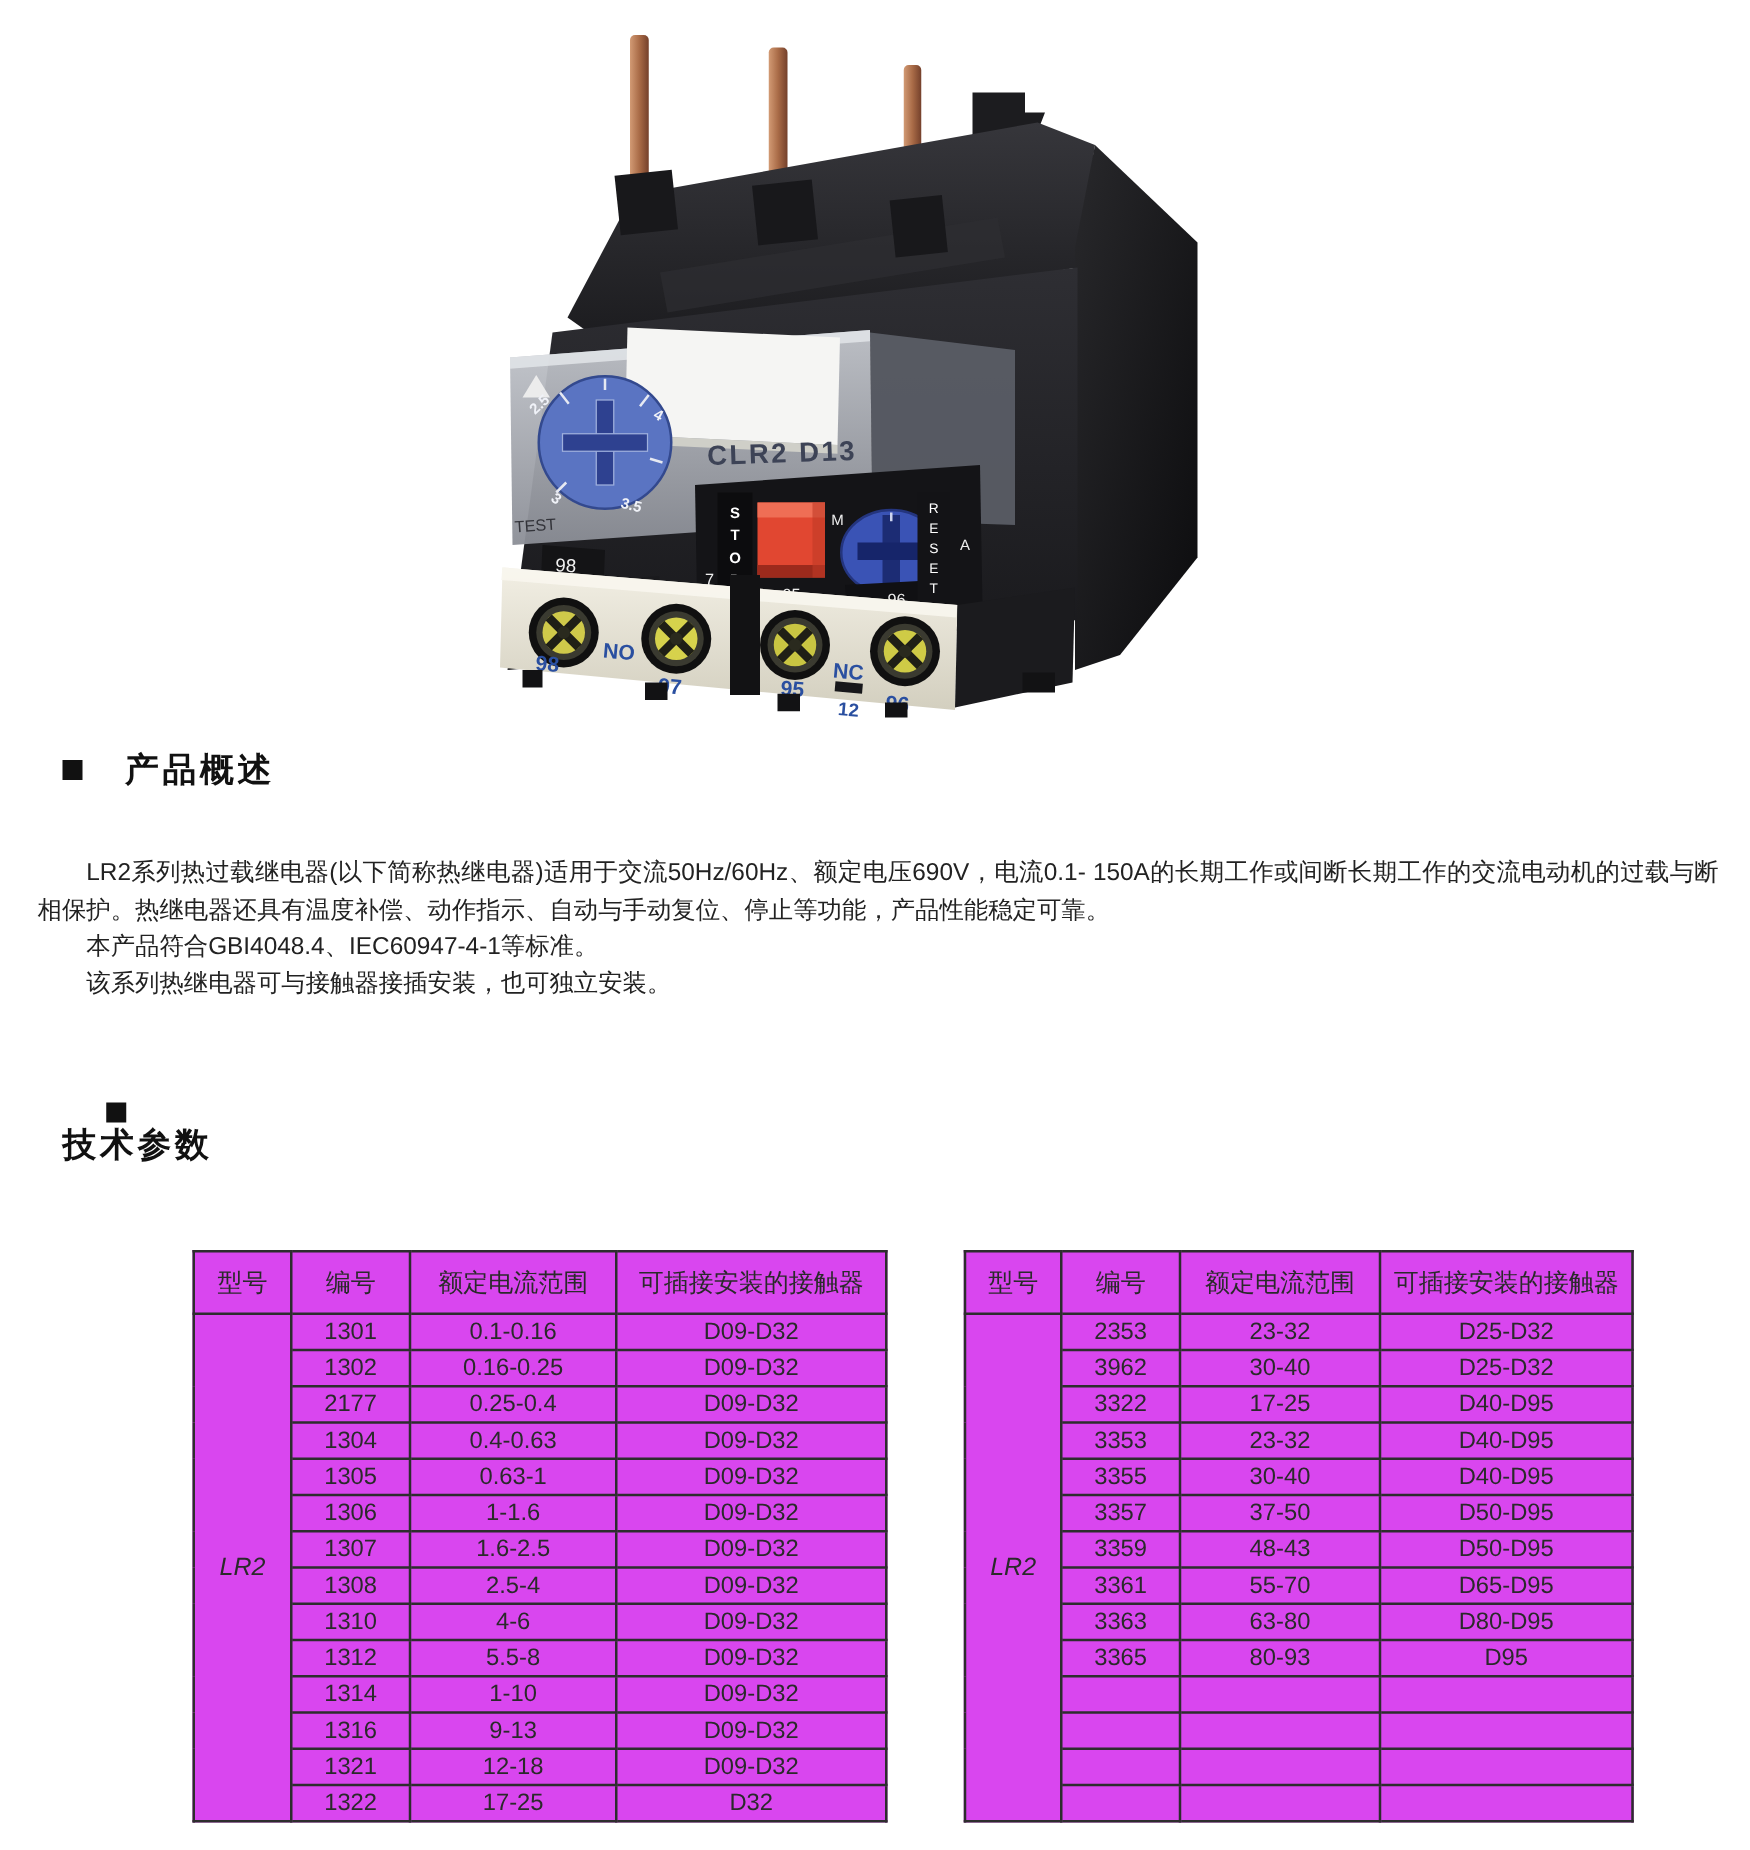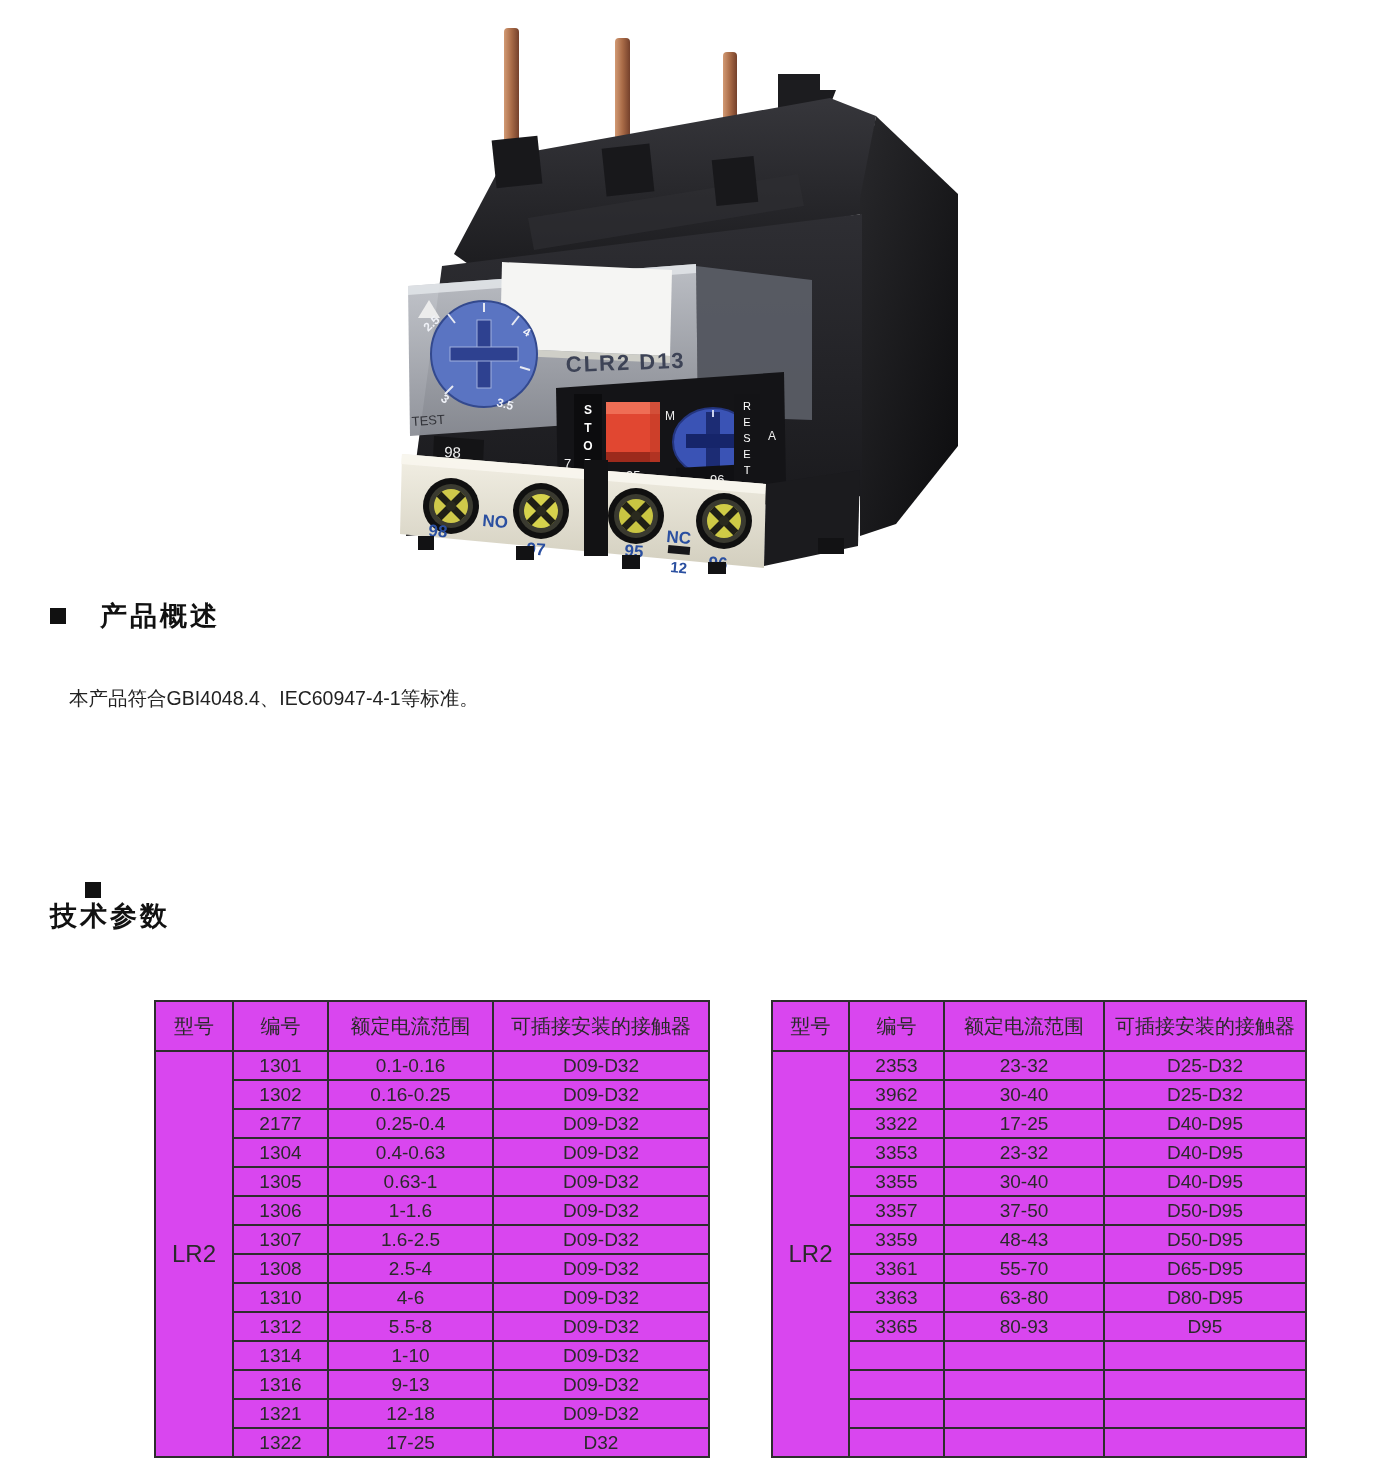--- a/index.html
+++ b/index.html
@@ -24,21 +24,21 @@
     font-size:19.5px; line-height:29.5px; text-align:justify; color:#222;
   }
   .paragraphs p { margin:0; text-indent:2em; }
 
   table { border-collapse:collapse; position:absolute; top:1000px; table-layout:fixed; background:#d946ef;margin-left:36px; }
   #table-left  { left:118px; width:554px; }
   #table-right { left:735px; width:534px; }
   th, td { border:2px solid #2d2d2d; text-align:center; padding:0; font-weight:normal; color:#2a2a2a; }
   th { height:48px; font-size:20px; }
   td { height:27px; font-size:19px; }
-  td.model-cell { font-size:24px; vertical-align:middle; }
+  td.model-cell { font-size:20px; vertical-align:middle;font-style:italic; }
 
   svg text { user-select:none; }
 </style>
 </head>
 <body>
 
 <div class="figure">
 <svg viewBox="0 0 568 565" width="568" height="565">
   <defs>
     <linearGradient id="copper" x1="0" y1="0" x2="1" y2="0">
@@ -197,21 +197,23 @@
   <rect x="420" y="516" width="26" height="16" fill="#121214"></rect>
 </svg>
 </div>
 
 <div class="section-header" id="overview-header">
   <div class="bullet"></div>
   <h2>产品概述</h2>
 </div>
 
 <div class="paragraphs">
+  <p>LR2系列热过载继电器(以下简称热继电器)适用于交流50Hz/60Hz、额定电压690V，电流0.1- 150A的长期工作或间断长期工作的交流电动机的过载与断相保护。热继电器还具有温度补偿、动作指示、自动与手动复位、停止等功能，产品性能稳定可靠。</p>
   <p>本产品符合GBI4048.4、IEC60947-4-1等标准。</p>
+  <p>该系列热继电器可与接触器接插安装，也可独立安装。</p>
 </div>
 
 <div class="section-header" id="specs-header">
   <div class="bullet"></div>
   <h2>技术参数</h2>
 </div>
 
 <table id="table-left">
   <colgroup>
       <col style="width:78px">

